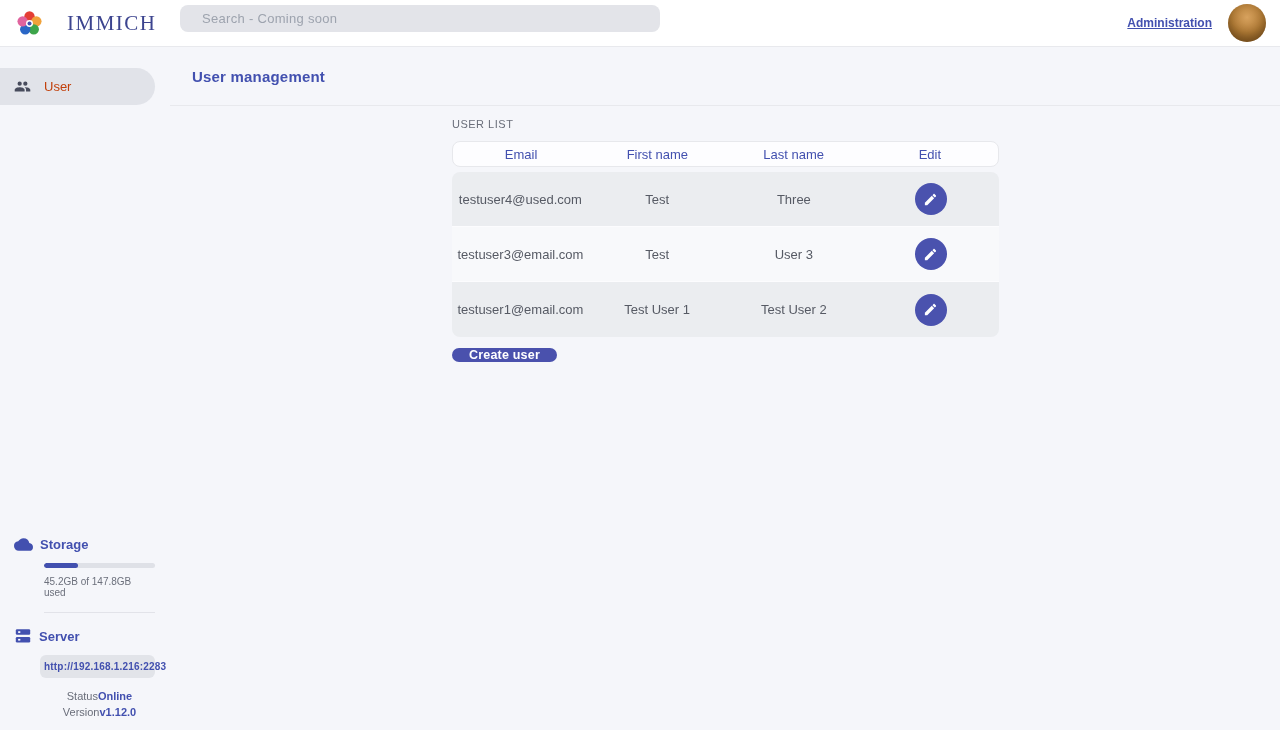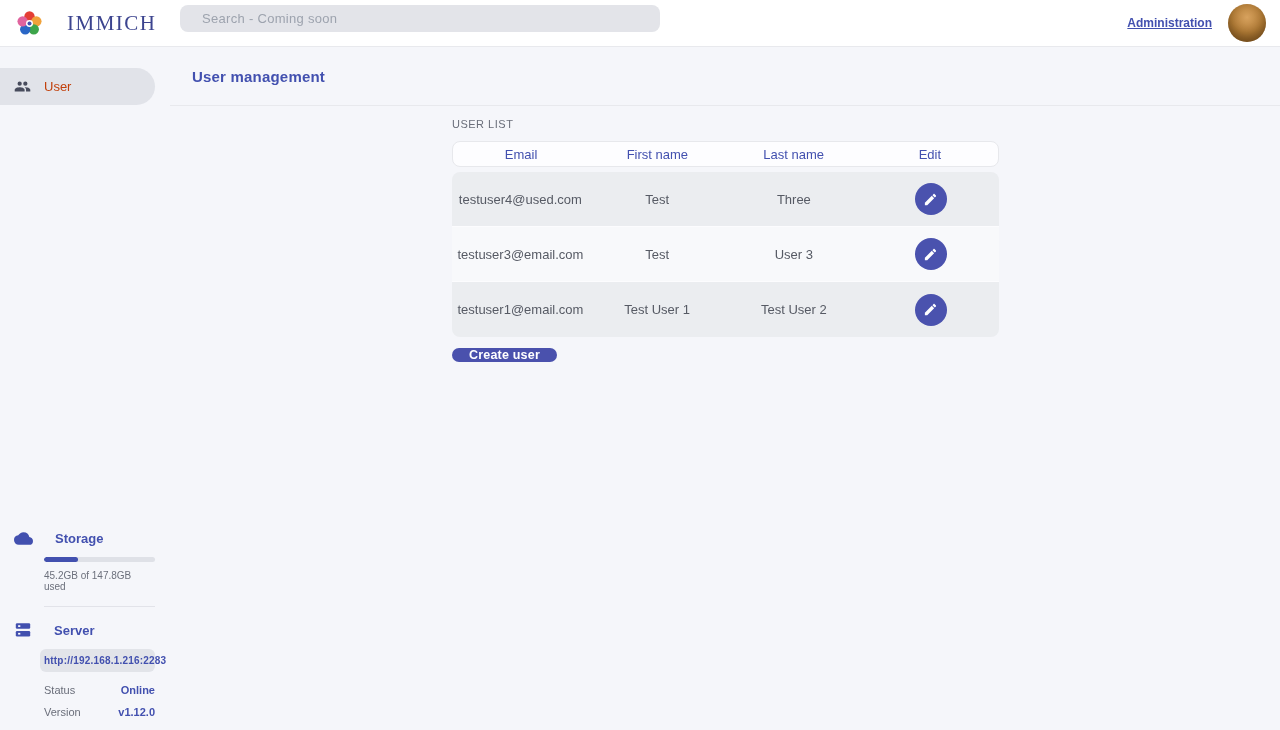--- a/index.html
+++ b/index.html
@@ -74,21 +74,21 @@
     cursor:pointer;
   }
   .nav-item-label { font-size:13px; font-weight:500; color:#c2410c; }
 
   .sidebar-bottom {
     position:absolute;
     left:0; bottom:12px;
     width:170px;
     padding:0 15px 0 14px;
   }
-  .panel-header { display:flex; align-items:center; gap:22px; }
+  .panel-header { display:flex; align-items:center; gap:7px; }
   .panel-title { font-size:13px; font-weight:700; color:#4250af; }
   .progress-track {
     margin:9px 0 0 30px;
     height:5px; border-radius:3px;
     background:#dfe1e7;
     overflow:hidden;
   }
   .progress-fill { height:100%; background:#4250af; border-radius:3px; }
   .usage-text { margin:8px 0 0 30px; font-size:10px; color:#6c707c; }
   .side-divider { margin:14px 0 14px 30px; border:none; border-top:1px solid #e2e3e9; }
@@ -97,23 +97,23 @@
     background:#e2e4e9;
     border-radius:6px;
     padding:6px 4px;
     text-align:center;
     font-size:10px; font-weight:700;
     color:#4250af;
     letter-spacing:0.2px;
   }
   .kv-row {
     margin:12px 0 0 30px;
-    display:flex; justify-content:space-between; align-items:center;
-  }
-  .kv-row + .kv-row { margin-top:10px; }
+    display:flex; justify-content:center; align-items:center;
+  }
+  .kv-row + .kv-row { margin-top:4px; }
   .kv-label { font-size:11px; color:#6a6e7a; }
   .kv-value { font-size:11px; font-weight:700; color:#4250af; }
 
   
   .content { flex:1; }
   .title-bar {
     height:59px;
     display:flex; align-items:center;
     padding-left:22px;
     border-bottom:1px solid #e8e9ed;

